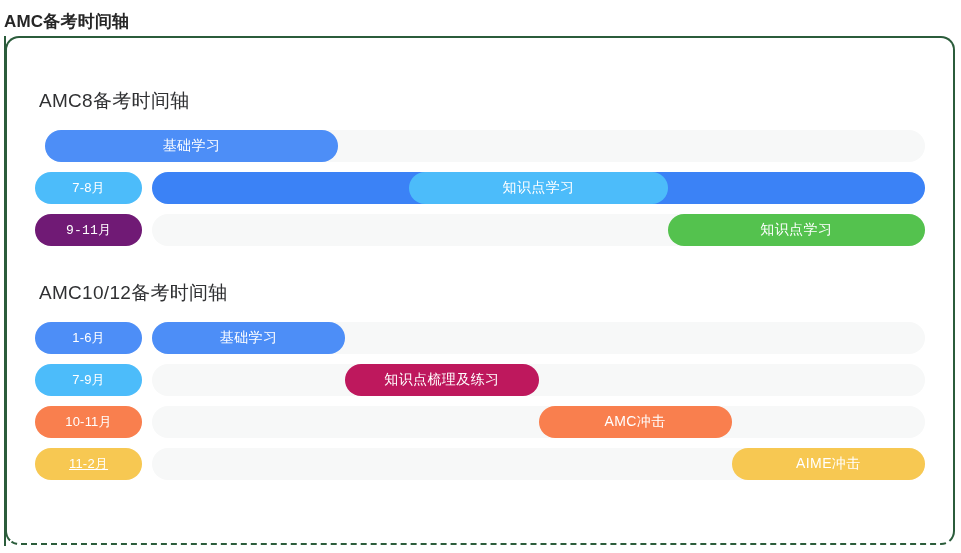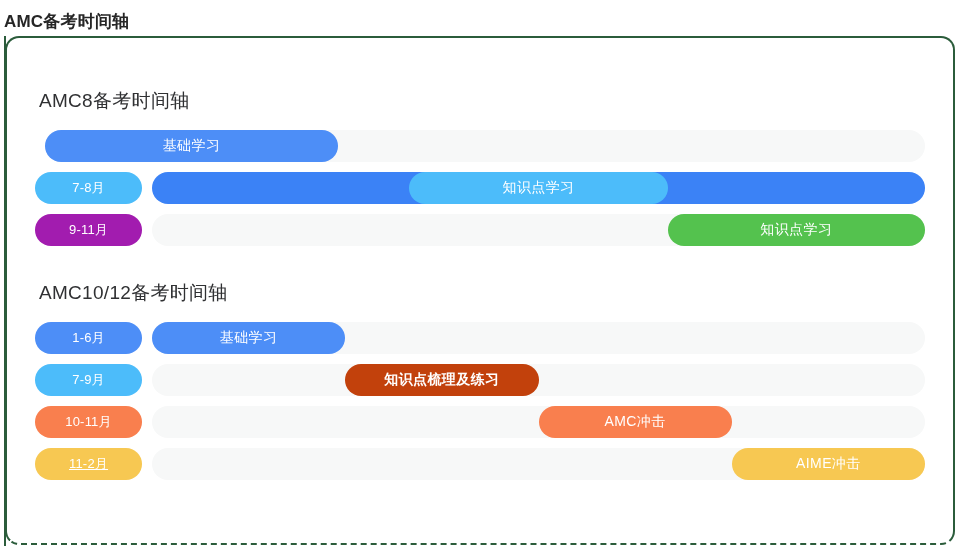--- a/index.html
+++ b/index.html
@@ -149,38 +149,38 @@
             <div class="bar" style="background: rgb(77, 142, 247); left: 0%; width: 33.3%;">基础学习</div>
           </div>
         </div>
         <div class="row">
           <div class="pill" style="background: rgb(76, 188, 250);">7-8月</div>
           <div class="track" style="background: #3b82f6;">
             <div class="bar" style="background: rgb(76, 188, 250); left: 33.3%; width: 33.4%;">知识点学习</div>
           </div>
         </div>
         <div class="row">
-          <div class="pill" style="background: #a21caf;">9-11月</div>
+          <div class="pill" style="background: #701a75; font-family: Liberation Mono, monospace;">9-11月</div>
           <div class="track" style="background: rgb(247, 248, 248);">
             <div class="bar" style="background: rgb(84, 194, 78); left: 66.7%; width: 33.3%;">知识点学习</div>
           </div>
         </div>
       </div>
       <div class="section">
         <div class="section-title">AMC10/12备考时间轴</div>
         <div class="row">
           <div class="pill" style="background: rgb(77, 142, 247);">1-6月</div>
           <div class="track" style="background: rgb(247, 248, 248);">
             <div class="bar" style="background: rgb(77, 142, 247); left: 0%; width: 25%;">基础学习</div>
           </div>
         </div>
         <div class="row">
           <div class="pill" style="background: rgb(76, 188, 250);">7-9月</div>
           <div class="track" style="background: rgb(247, 248, 248);">
-            <div class="bar" style="background: #c2410c; left: 25%; width: 25%; font-weight: bold;">知识点梳理及练习</div>
+            <div class="bar" style="background: #be185d; left: 25%; width: 25%;">知识点梳理及练习</div>
           </div>
         </div>
         <div class="row">
           <div class="pill" style="background: rgb(249, 127, 78);">10-11月</div>
           <div class="track" style="background: rgb(247, 248, 248); text-align: center;">
             <div class="bar" style="background: rgb(249, 127, 78); left: 50%; width: 25%;">AMC冲击</div>
           </div>
         </div>
         <div class="row">
           <div class="pill" style="background: rgb(247, 200, 82); text-decoration: underline;">11-2月</div>

